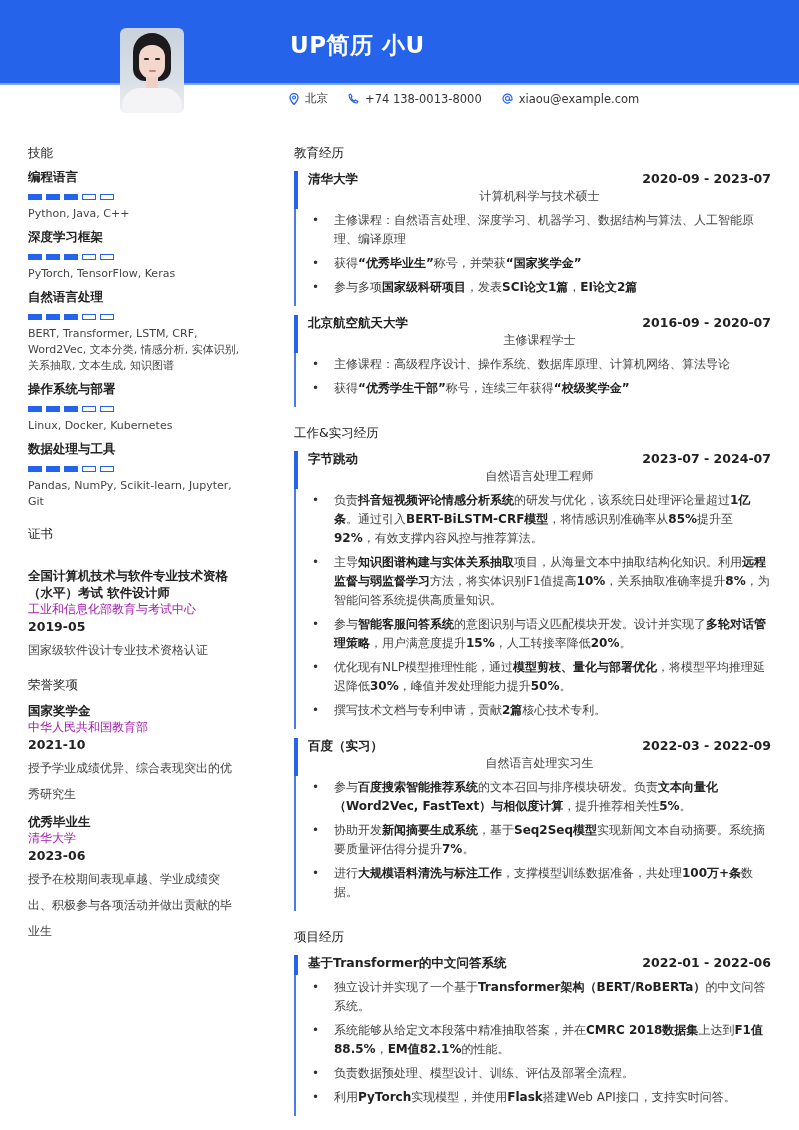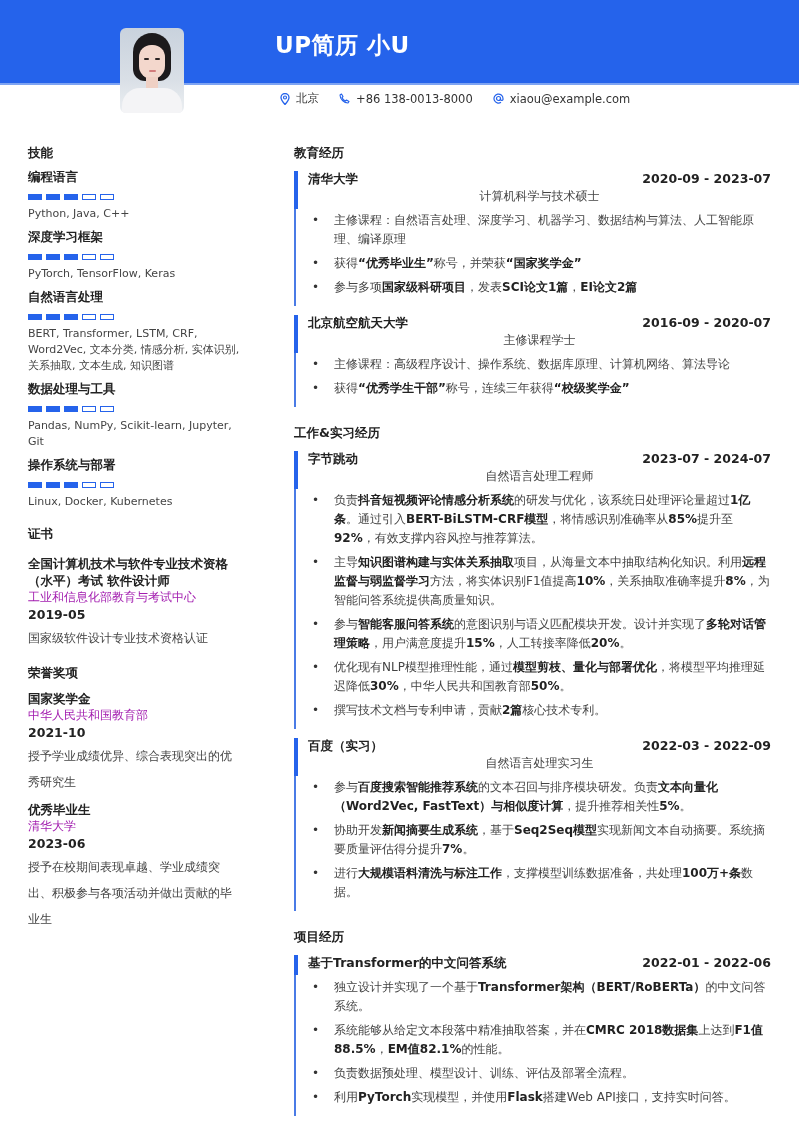--- a/index.html
+++ b/index.html
@@ -1,35 +1,35 @@
 <!DOCTYPE html>
 <html><head>
 <meta charset="utf-8">
 <style>
   * { box-sizing: border-box; margin: 0; padding: 0; }
   html, body { width: 799px; height: 1130px; overflow: hidden; background: #ffffff; }
   body { font-family: "DejaVu Sans", "Liberation Sans", sans-serif; color: #333; position: relative; }
 
   .header-band { position: absolute; left: 0; top: 0; width: 799px; height: 85px; background: #2563eb; border-bottom: 2px solid #7ea4f2; }
-  .name { position: absolute; left: 275px; top: 30px; color: #fff; font-size: 23px; font-weight: bold; letter-spacing: 0.5px; }
+  .name { position: absolute; left: 290px; top: 30px; color: #fff; font-size: 23px; font-weight: bold; letter-spacing: 0.5px; }
   .photo { position: absolute; left: 120px; top: 28px; width: 64px; height: 85px; border-radius: 6px; overflow: hidden; background: linear-gradient(180deg, #c9d2dd 0%, #d9dfe6 60%, #eceff2 100%); }
   .photo .hair { position: absolute; left: 13px; top: 5px; width: 38px; height: 48px; border-radius: 19px 19px 12px 12px; background: #1c1a1c; }
   .photo .face { position: absolute; left: 19px; top: 17px; width: 26px; height: 34px; border-radius: 13px 13px 14px 14px; background: #f3d7cc; }
   .photo .eye-l, .photo .eye-r { position: absolute; top: 30px; width: 5px; height: 2px; background: #2a2222; border-radius: 1px; }
   .photo .eye-l { left: 24px; } .photo .eye-r { left: 35px; }
   .photo .lips { position: absolute; left: 29px; top: 42px; width: 7px; height: 2px; background: #d27c7c; border-radius: 1px; }
   .photo .neck { position: absolute; left: 26px; top: 49px; width: 12px; height: 12px; background: #efd0c4; }
   .photo .body { position: absolute; left: 2px; top: 60px; width: 60px; height: 30px; background: #f4f4f6; border-radius: 18px 18px 0 0; }
 
-  .contact { position: absolute; top: 91px; left: 280px; display: flex; align-items: center; font-size: 11.5px; color: #333; }
+  .contact { position: absolute; top: 91px; left: 289px; display: flex; align-items: center; font-size: 11.5px; color: #333; }
   .contact .ci { display: flex; align-items: center; margin-right: 20px; }
   .contact svg { margin-right: 6px; }
 
   .left { position: absolute; left: 28px; top: 145px; width: 215px; }
-  .sec-title { font-size: 12.5px; font-weight: bold; color: #222; }
+  .sec-title { font-size: 12.5px; font-weight: normal; color: #222; }
   .skill-name { font-size: 12.5px; font-weight: bold; color: #222; margin-top: 7px; }
   .bars { display: flex; margin-top: 8px; }
   .bar { width: 14px; height: 6px; margin-right: 4px; border: 1px solid #2563eb; }
   .bar.on { background: #2563eb; }
   .skill-text { font-size: 11px; color: #444; margin-top: 6px; line-height: 16px; }
   .cert-title { font-size: 12.5px; font-weight: bold; color: #222; line-height: 17px; }
   .plain { font-size: 12px; color: #a21caf; line-height: 17px; }
   .bold-date { font-size: 12.5px; font-weight: bold; color: #222; line-height: 17px; }
   .desc { font-size: 12px; color: #444; line-height: 26px; margin-top: 2px; }
 
@@ -68,21 +68,21 @@
     <svg width="10" height="12" viewBox="0 0 10 12">
         <path d="M5 11.5 C5 11.5 1 7 1 4.5 A4 4 0 0 1 9 4.5 C9 7 5 11.5 5 11.5 Z" fill="none" stroke="#2563eb" stroke-width="1.3"></path>
         <circle cx="5" cy="4.5" r="1.5" fill="none" stroke="#2563eb" stroke-width="1.2"></circle>
       </svg>
     <span>北京</span>
   </span>
   <span class="ci">
     <svg width="11" height="11" viewBox="0 0 11 11">
         <path d="M2.5 1 L4 3.5 L3 4.5 C3.6 6 5 7.4 6.5 8 L7.5 7 L10 8.5 L9 10 C5 10 1 6 1 2 Z" fill="none" stroke="#2563eb" stroke-width="1.1" stroke-linejoin="round"></path>
       </svg>
-    <span>+86 138-0013-8000</span>
+    <span>+74 138-0013-8000</span>
   </span>
   <span class="ci">
     <svg width="11" height="11" viewBox="0 0 11 11">
         <circle cx="5.5" cy="5.5" r="2" fill="none" stroke="#2563eb" stroke-width="1.2"></circle>
         <path d="M7.5 5.5 V6.5 A1.3 1.3 0 0 0 10 6.5 V5.5 A4.5 4.5 0 1 0 8 9.3" fill="none" stroke="#2563eb" stroke-width="1.2"></path>
       </svg>
     <span>xiaou@example.com</span>
   </span>
 </div>
 
@@ -116,44 +116,44 @@
     <div class="bars">
         <span class="bar on"></span>
         <span class="bar on"></span>
         <span class="bar on"></span>
         <span class="bar"></span>
         <span class="bar"></span>
       </div>
     <div class="skill-text">BERT, Transformer, LSTM, CRF, Word2Vec, 文本分类, 情感分析, 实体识别, 关系抽取, 文本生成, 知识图谱</div>
   </div>
   <div>
+    <div class="skill-name">操作系统与部署</div>
+    <div class="bars">
+        <span class="bar on"></span>
+        <span class="bar on"></span>
+        <span class="bar on"></span>
+        <span class="bar"></span>
+        <span class="bar"></span>
+      </div>
+    <div class="skill-text">Linux, Docker, Kubernetes</div>
+  </div>
+  <div>
     <div class="skill-name">数据处理与工具</div>
     <div class="bars">
         <span class="bar on"></span>
         <span class="bar on"></span>
         <span class="bar on"></span>
         <span class="bar"></span>
         <span class="bar"></span>
       </div>
     <div class="skill-text">Pandas, NumPy, Scikit-learn, Jupyter, Git</div>
   </div>
-  <div>
-    <div class="skill-name">操作系统与部署</div>
-    <div class="bars">
-        <span class="bar on"></span>
-        <span class="bar on"></span>
-        <span class="bar on"></span>
-        <span class="bar"></span>
-        <span class="bar"></span>
-      </div>
-    <div class="skill-text">Linux, Docker, Kubernetes</div>
-  </div>
 
   <div class="sec-title" style="margin-top:16px;">证书</div>
-  <div style="margin-top:12px;">
+  <div style="margin-top:24px;">
     <div class="cert-title">全国计算机技术与软件专业技术资格（水平）考试 软件设计师</div>
     <div class="plain">工业和信息化部教育与考试中心</div>
     <div class="bold-date">2019-05</div>
     <div class="desc">国家级软件设计专业技术资格认证</div>
   </div>
 
   <div class="sec-title" style="margin-top:14px;">荣誉奖项</div>
   <div style="margin-top:8px;">
     <div class="cert-title">国家奖学金</div>
     <div class="plain">中华人民共和国教育部</div>
@@ -215,21 +215,21 @@
         <span class="e-title">字节跳动</span>
         <span class="e-date">2023-07 - 2024-07</span>
       </div>
     <div class="e-sub">
         <span>自然语言处理工程师</span>
       </div>
     <ul class="bl">
         <li><span>负责</span><b>抖音短视频评论情感分析系统</b><span>的研发与优化，该系统日处理评论量超过</span><b>1亿条</b><span>。通过引入</span><b>BERT-BiLSTM-CRF模型</b><span>，将情感识别准确率从</span><b>85%</b><span>提升至</span><b>92%</b><span>，有效支撑内容风控与推荐算法。</span></li>
         <li><span>主导</span><b>知识图谱构建与实体关系抽取</b><span>项目，从海量文本中抽取结构化知识。利用</span><b>远程监督与弱监督学习</b><span>方法，将实体识别F1值提高</span><b>10%</b><span>，关系抽取准确率提升</span><b>8%</b><span>，为智能问答系统提供高质量知识。</span></li>
         <li><span>参与</span><b>智能客服问答系统</b><span>的意图识别与语义匹配模块开发。设计并实现了</span><b>多轮对话管理策略</b><span>，用户满意度提升</span><b>15%</b><span>，人工转接率降低</span><b>20%</b><span>。</span></li>
-        <li><span>优化现有NLP模型推理性能，通过</span><b>模型剪枝、量化与部署优化</b><span>，将模型平均推理延迟降低</span><b>30%</b><span>，中华人民共和国教育部</span><b>50%</b><span>。</span></li>
+        <li><span>优化现有NLP模型推理性能，通过</span><b>模型剪枝、量化与部署优化</b><span>，将模型平均推理延迟降低</span><b>30%</b><span>，峰值并发处理能力提升</span><b>50%</b><span>。</span></li>
         <li><span>撰写技术文档与专利申请，贡献</span><b>2篇</b><span>核心技术专利。</span></li>
       </ul>
   </div>
 
   <div class="entry">
     <span class="rail"></span>
       <span class="rail-top"></span>
     <div class="e-head">
         <span class="e-title">百度（实习）</span>
         <span class="e-date">2022-03 - 2022-09</span>

